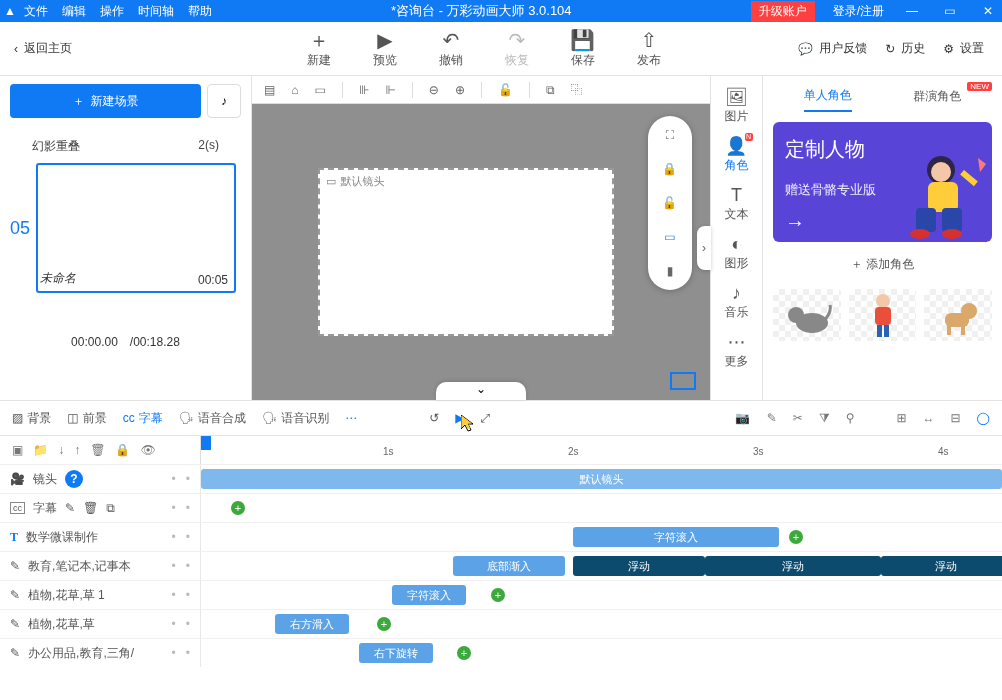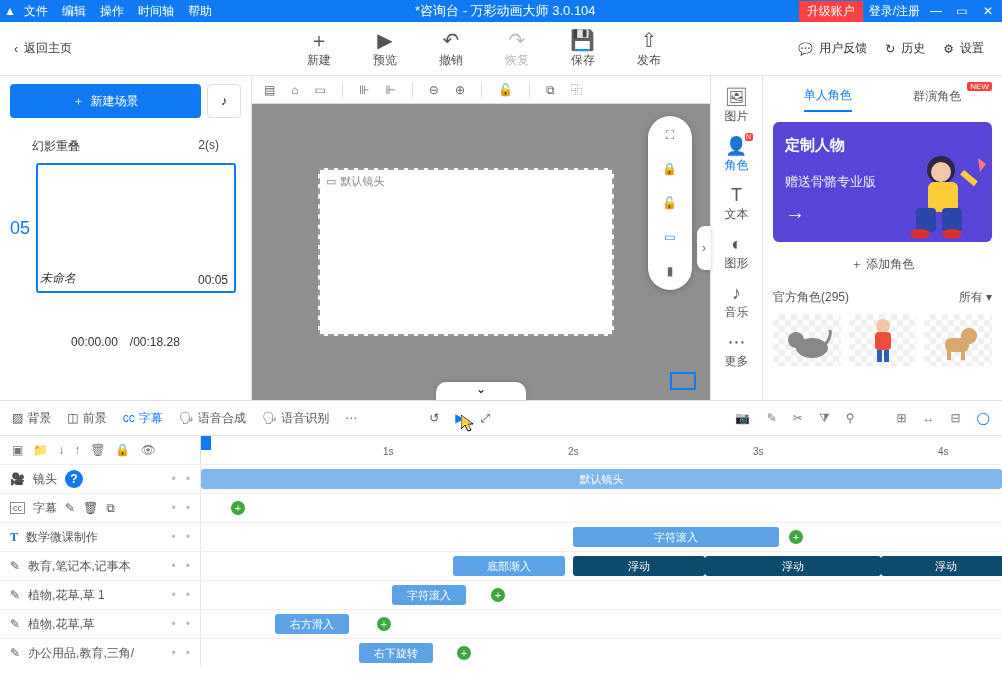--- a/index.html
+++ b/index.html
@@ -1,21 +1,21 @@
 <!DOCTYPE html>
 <html><head>
 <meta charset="utf-8">
 <style>
 * { margin: 0; padding: 0; box-sizing: border-box; font-family: "Microsoft YaHei", Arial, sans-serif; }
 body { width: 1002px; height: 700px; overflow: hidden; background: #fff; font-size: 12px; }
 
 .titlebar { height: 22px; background: #0f7af4; color: #fff; display: flex; align-items: center; padding: 0 4px; }
 .titlebar .menus { display: flex; gap: 14px; margin-left: 8px; }
 .titlebar .title { flex: 1; text-align: center; font-size: 13px; }
-.titlebar .right { display: flex; align-items: center; gap: 6px; }
+.titlebar .right { display: flex; align-items: center; gap: 18px; }
 .titlebar .upgrade { background: #ff4040; padding: 2px 8px; font-size: 12px; }
 .titlebar .winbtn { width: 20px; text-align: center; cursor: pointer; }
 
 .toolbar { height: 54px; display: flex; align-items: center; border-bottom: 1px solid #e3e3e3; }
 .toolbar .back { padding: 0 14px; display: flex; align-items: center; gap: 6px; color: #333; cursor: pointer; }
 .toolbar .tbtn { width: 66px; text-align: center; color: #555; }
 .toolbar .tbtn .ic { font-size: 20px; height: 24px; line-height: 24px; }
 .toolbar .tbtn.disabled { color: #bbb; }
 .toolbar .spacer { flex: 1; }
 .toolbar .rbtn { display: flex; align-items: center; gap: 6px; margin-right: 18px; color: #333; cursor: pointer; }
@@ -50,21 +50,21 @@
 .stab.active { color: #0f7af4; }
 .stab .ic { font-size: 18px; height: 22px; line-height: 22px; }
 .stab .badge { position: absolute; top: -2px; right: -4px; width: 8px; height: 8px; background: #ff4040; border-radius: 2px; font-size: 7px; color: #fff; text-align: center; line-height: 8px; }
 
 .rightpanel { width: 240px; border-left: 1px solid #e3e3e3; padding: 8px 10px; }
 .rtabs { display: flex; justify-content: space-around; align-items: center; height: 30px; position: relative; }
 .rtab { color: #555; cursor: pointer; padding-bottom: 6px; }
 .rtab.active { color: #0f7af4; border-bottom: 2px solid #0f7af4; }
 .newbadge { position: absolute; right: 0; top: -2px; background: #ff4040; color: #fff; font-size: 8px; padding: 0 3px; border-radius: 2px; }
 .promo { margin-top: 8px; height: 120px; background: #5845d8; border-radius: 6px; color: #fff; padding: 14px 12px; position: relative; overflow: hidden; }
-.promo .line1 { font-size: 15px; font-weight: bold; }
+.promo .line1 { font-size: 20px; font-weight: normal; }
 .promo .line2 { font-size: 13px; margin-top: 18px; opacity: .9; }
 .promo .arrow { margin-top: 10px; font-size: 20px; }
 .promo svg.person { position: absolute; right: 6px; bottom: 2px; }
 .addchar { text-align: center; color: #555; margin: 14px 0 16px; cursor: pointer; }
 .catrow { display: flex; justify-content: space-between; align-items: center; color: #555; }
 .chargrid { display: flex; gap: 8px; margin-top: 8px; }
 .charcell { width: 68px; height: 52px; background: repeating-conic-gradient(#f0f0f0 0 25%, #fff 0 50%) 0 0/12px 12px; border-radius: 4px; display: flex; align-items: center; justify-content: center; }
 
 .midbar { height: 36px; border-top: 1px solid #e3e3e3; border-bottom: 1px solid #e3e3e3; display: flex; align-items: center; padding: 0 12px; gap: 16px; color: #555; }
 .midbar .mtab { display: flex; align-items: center; gap: 4px; cursor: pointer; }
@@ -267,24 +267,20 @@
         <rect x="42" y="42" width="30" height="30" rx="6" fill="#ffcd3a"></rect>
         <rect x="30" y="68" width="20" height="24" rx="4" fill="#2946a8"></rect>
         <rect x="56" y="68" width="20" height="24" rx="4" fill="#2946a8"></rect>
         <ellipse cx="34" cy="94" rx="10" ry="5" fill="#d73030"></ellipse>
         <ellipse cx="66" cy="94" rx="10" ry="5" fill="#d73030"></ellipse>
         <rect x="78" y="30" width="18" height="6" fill="#ffcd3a" transform="rotate(40 78 30)"></rect>
         <polygon points="92,18 100,24 94,32" fill="#ff7a7a"></polygon>
       </svg>
     </div>
     <div class="addchar">＋ 添加角色</div>
-    <div class="catrow">
-      <span>官方角色(295)</span>
-      <span>所有 ▾</span>
-    </div>
     <div class="chargrid">
       <div class="charcell">
           <svg width="50" height="40">
             <ellipse cx="30" cy="28" rx="16" ry="10" fill="#888"></ellipse>
             <circle cx="14" cy="20" r="8" fill="#888"></circle>
             <path d="M40 28 Q50 18 48 10" stroke="#888" stroke-width="3" fill="none"></path>
           </svg>
         </div>
       <div class="charcell">
           <svg width="40" height="48">

